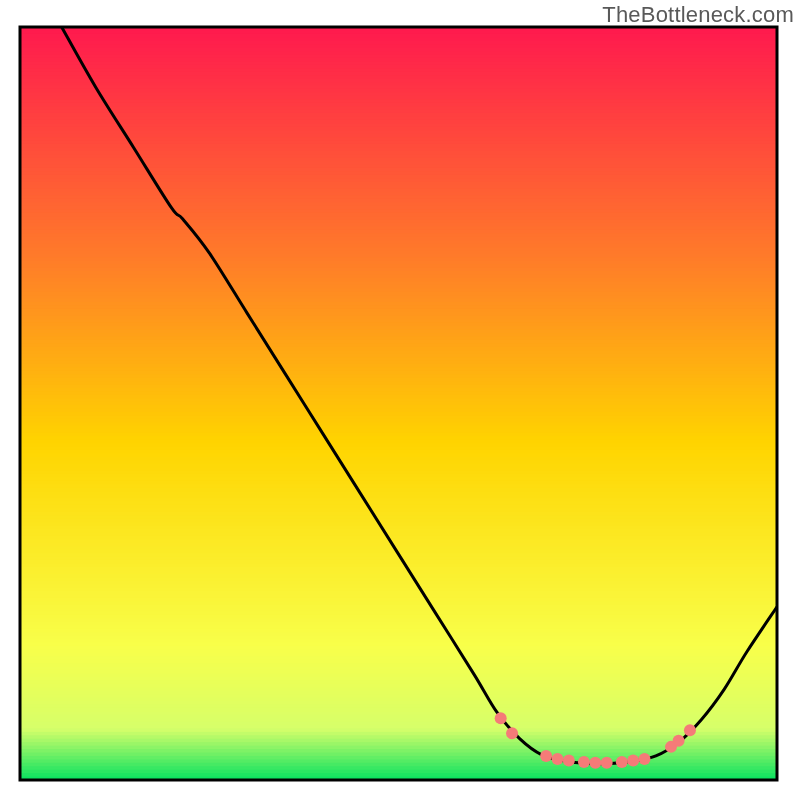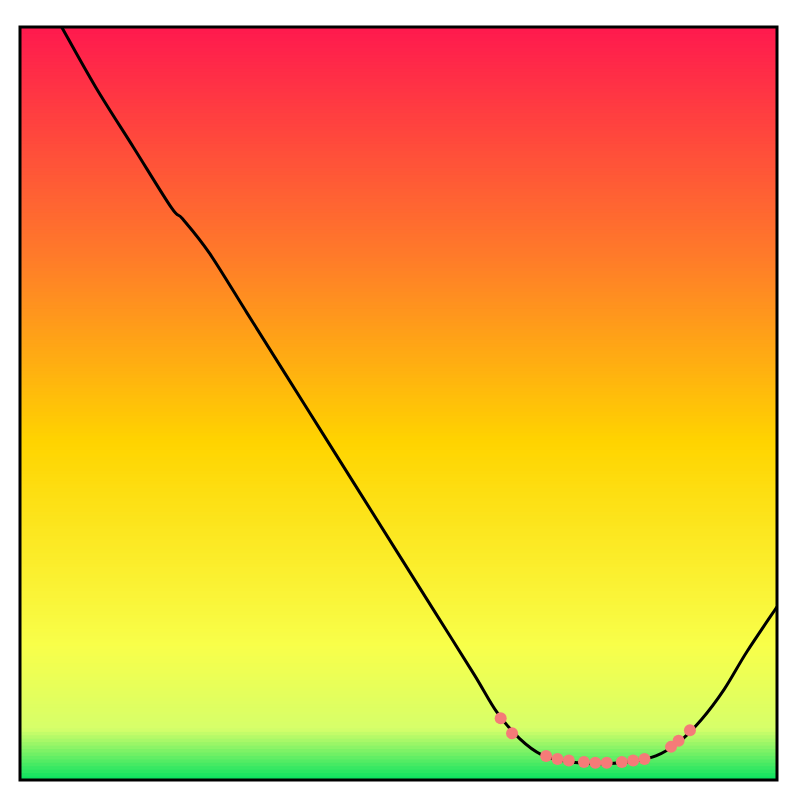--- a/index.html
+++ b/index.html
@@ -28,20 +28,21 @@
   svg.chart {
     position: absolute;
     top: 0;
     left: 0;
   }
 </style>
 </head>
 <body>
 
 <div class="chart-container">
+  <div class="watermark">TheBottleneck.com</div>
   <svg class="chart" width="800" height="800" viewBox="0 0 800 800">
     <defs>
       <clipPath id="plot-clip">
         <rect x="20" y="27" width="757" height="753"></rect>
       </clipPath>
     </defs>
     <g id="gradient-bg" clip-path="url(#plot-clip)">
         <rect x="20" y="27" width="757" height="4.422727272727273" fill="rgb(255,26,78)"></rect>
         <rect x="20" y="30.438356164383563" width="757" height="4.422727272727273" fill="rgb(255,27,77)"></rect>
         <rect x="20" y="33.87671232876713" width="757" height="4.422727272727273" fill="rgb(255,29,77)"></rect>

